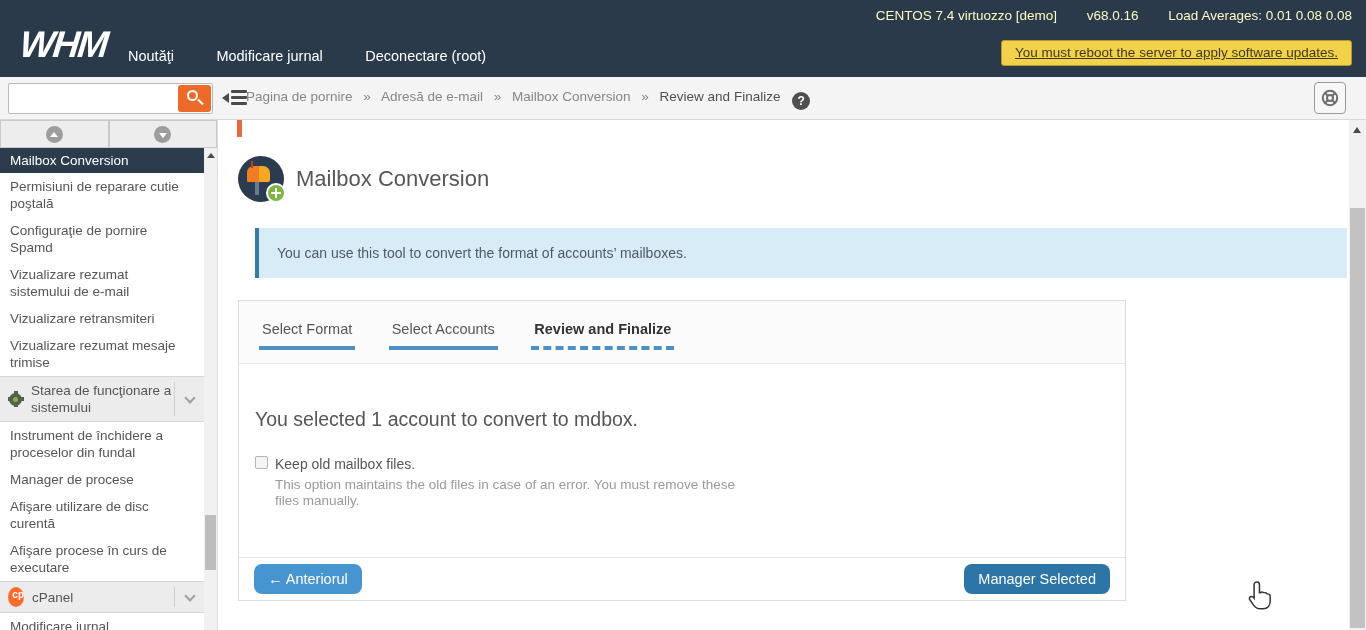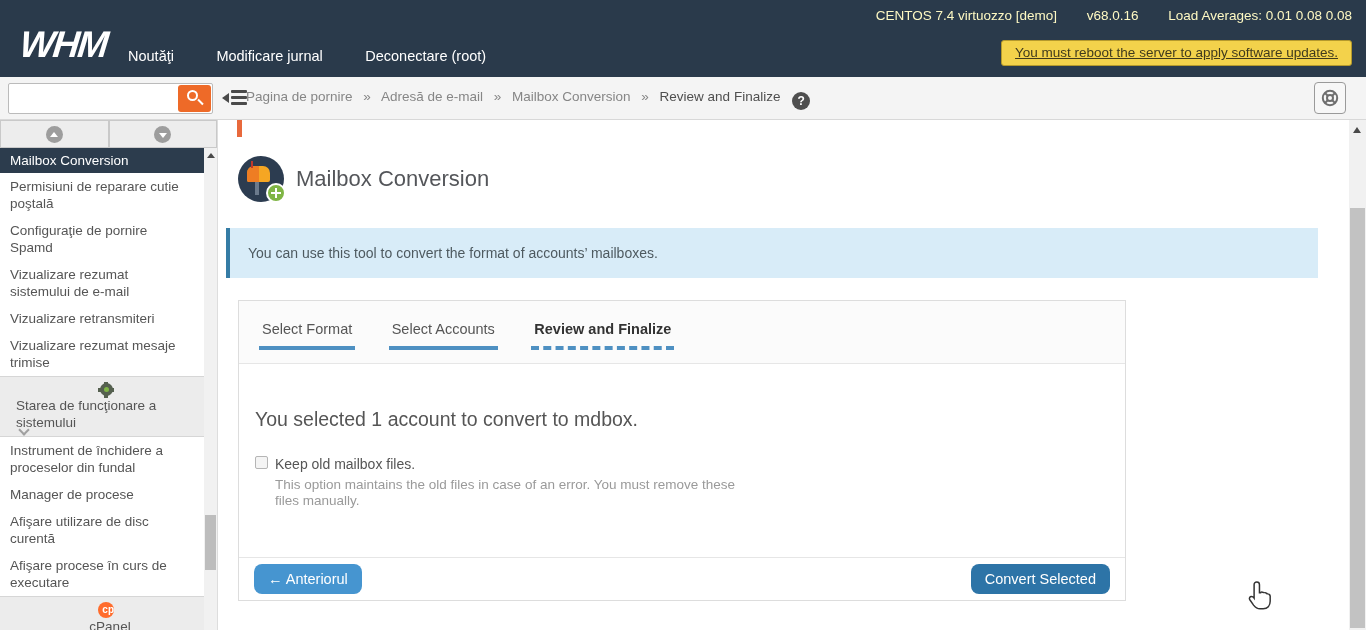--- a/index.html
+++ b/index.html
@@ -56,21 +56,21 @@
               background:#9d9d9d; border-radius:50%; }
   .sb .circ:after { content:""; position:absolute; left:4.5px; }
   .sb.up .circ:after { top:6px; border-left:4px solid transparent; border-right:4px solid transparent;
                        border-bottom:5px solid #fff; }
   .sb.down .circ:after { top:7px; border-left:4px solid transparent; border-right:4px solid transparent;
                          border-top:5px solid #fff; }
   .menu { position:absolute; left:0; top:28px; width:204px; }
   .mi { padding:5px 18px 5px 10px; font-size:13.5px; line-height:17px; color:#555; cursor:pointer; }
   .mi.selected { background:#2c3c4d; color:#fff; padding:4px 4px 4px 10px; }
   .msec { display:flex; align-items:center; background:#ececec; border-top:1px solid #d6d6d6;
-          border-bottom:1px solid #d6d6d6; padding:5px 0 5px 8px; cursor:pointer;flex-direction:column; }
+          border-bottom:1px solid #d6d6d6; padding:5px 0 5px 8px; cursor:pointer; }
   .msec .lbl { flex:1; font-size:13.5px; line-height:17px; color:#555; padding-left:8px; }
   .msec .chev { width:30px; align-self:stretch; border-left:1px solid #cfcfcf; position:relative; }
   .msec .chev:after { content:""; position:absolute; left:11px; top:50%; margin-top:-5px; width:6px; height:6px;
                       border-right:2px solid #a0a0a0; border-bottom:2px solid #a0a0a0; transform:rotate(45deg); }
   .gear-ic { width:15px; height:15px; position:relative; flex:0 0 15px; }
   .gear-ic .g1 { position:absolute; left:1px; top:1px; width:13px; height:13px; background:#55604f; border-radius:50%; }
   .gear-ic .g2 { position:absolute; width:4px; height:4px; background:#55604f; }
   .gear-ic .gc { position:absolute; left:5px; top:5px; width:5px; height:5px; background:#7fb545; border-radius:50%; }
   .cp-ic { width:16px; height:20px; flex:0 0 16px; background:#ff6c2c; border-radius:50%; color:#fff;
            font-size:10px; font-weight:bold; text-align:right; line-height:16px; }
@@ -90,21 +90,21 @@
   .mbx-front { position:absolute; left:9px; top:10px; width:12px; height:16px; background:#ee7d23;
                border-radius:7px 0 0 2px; }
   .mbx-flag { position:absolute; left:13px; top:5px; width:2px; height:7px; background:#c0392b; }
   .mbx-post { position:absolute; left:17px; top:26px; width:4px; height:13px; background:#6b7a8c; }
   .mbx-badge { position:absolute; right:-2px; bottom:-1px; width:20px; height:20px; background:#7fb545;
                border:2px solid #fff; border-radius:50%; }
   .mbx-badge .h { position:absolute; left:3px; top:7px; width:10px; height:2px; background:#fff; }
   .mbx-badge .v { position:absolute; left:7px; top:3px; width:2px; height:10px; background:#fff; }
   .page-title { margin-left:12px; font-size:22px; color:#54565a; font-weight:normal; }
 
-  .info-box { position:absolute; left:8px; top:108px; width:1092px; height:50px; background:#d8ecf8;
+  .info-box { position:absolute; left:37px; top:108px; width:1092px; height:50px; background:#d8ecf8;
               border-left:4px solid #357ca5; }
   .info-box span { display:block; padding:17px 0 0 18px; font-size:14px; color:#4e5a60; }
 
   .card { position:absolute; left:20px; top:180px; width:888px; height:301px;
           border:1px solid #ddd; background:#fff; }
   .tabs { height:63px; background:#fbfbfb; border-bottom:1px solid #e6e6e6; padding:17px 0 0 20px; }
   .tab { display:inline-block; margin-right:29px; padding:3px 3px 9px 3px; font-size:14.5px; color:#555;
          border-bottom:4px solid #4e90c2; cursor:pointer; }
   .tab.active { font-weight:bold; color:#333; border-bottom:4px dashed #4e90c2; }
   .card-body { padding:44px 16px 0 16px; }
@@ -258,21 +258,21 @@
     <div class="card-body">
       <h2 class="summary">You selected 1 account to convert to mdbox.</h2>
       <div class="cb-row">
         <span class="cbx"></span>
         <span class="cb-label">Keep old mailbox files.</span>
       </div>
       <div class="cb-help">This option maintains the old files in case of an error. You must remove these files manually.</div>
     </div>
     <div class="card-footer">
       <button class="btn btn-prev">← Anteriorul</button>
-      <button class="btn btn-convert">Convert Selected</button>
+      <button class="btn btn-convert">Manager Selected</button>
     </div>
   </div>
 </div>
 
 <div class="main-scroll">
   <span class="arr"></span>
   <span class="thumb"></span>
 </div>
 
 <div class="cursor">

